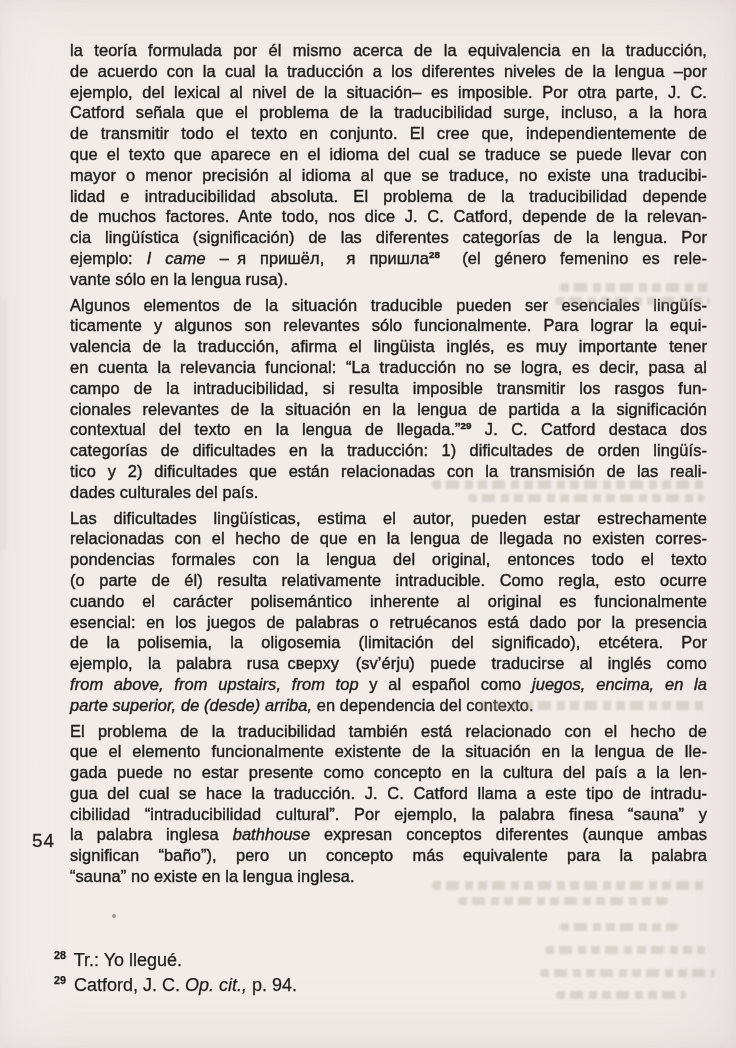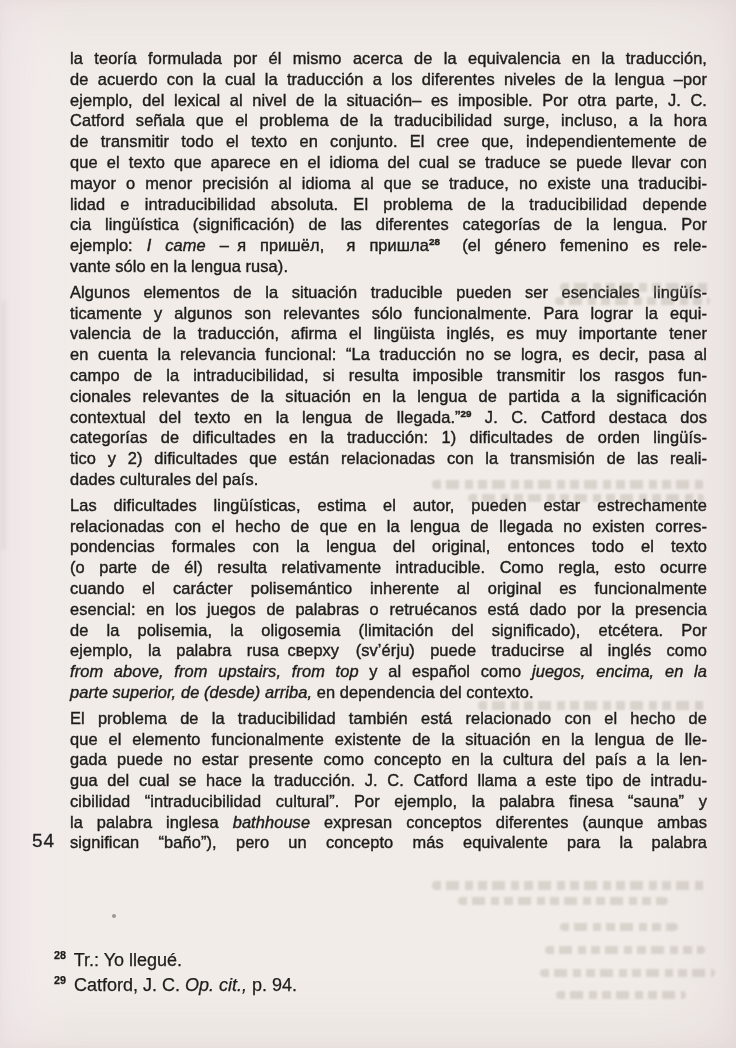--- a/index.html
+++ b/index.html
@@ -18,21 +18,21 @@
     position:absolute; inset:0; pointer-events:none;
     box-shadow: inset 0 0 70px rgba(167,142,140,.16), inset 0 0 14px rgba(190,170,165,.10);
   }
   .body-text {
     position:absolute; left:70px; top:36px; width:637px;
     font-size:16.4px; line-height:20.8px;
     -webkit-text-stroke:0.4px var(--ink);
     letter-spacing:0.1px;
   }
   .para { margin-top:5px; }
-  .para:first-child { margin-top:12px; }
+  .para:first-child { margin-top:4px; }
   .line { text-align:justify; text-align-last:justify; }
   .line.last { text-align-last:left; }
   i { font-style:italic; }
   sup { font-size:60%; font-weight:700; vertical-align:super; line-height:0; letter-spacing:0; }
   .pagenum {
     position:absolute; left:32px; top:830px;
     font-size:19px; font-weight:400; letter-spacing:1px;
     -webkit-text-stroke:0.3px var(--ink);
   }
   .footnotes {
@@ -64,20 +64,21 @@
   <div class="body-text" id="body-text">
       <div class="para">
         <div class="line">la teoría formulada por él mismo acerca de la equivalencia en la traducción,</div>
         <div class="line">de acuerdo con la cual la traducción a los diferentes niveles de la lengua –por</div>
         <div class="line">ejemplo, del lexical al nivel de la situación– es imposible. Por otra parte, J. C.</div>
         <div class="line">Catford señala que el problema de la traducibilidad surge, incluso, a la hora</div>
         <div class="line">de transmitir todo el texto en conjunto. El cree que, independientemente de</div>
         <div class="line">que el texto que aparece en el idioma del cual se traduce se puede llevar con</div>
         <div class="line">mayor o menor precisión al idioma al que se traduce, no existe una traducibi-</div>
         <div class="line">lidad e intraducibilidad absoluta. El problema de la traducibilidad depende</div>
+        <div class="line">de muchos factores. Ante todo, nos dice J. C. Catford, depende de la relevan-</div>
         <div class="line">cia lingüística (significación) de las diferentes categorías de la lengua. Por</div>
         <div class="line">ejemplo: <i>I came</i> – я пришёл,  я пришла<sup>28</sup>  (el género femenino es rele-</div>
         <div class="line last">vante sólo en la lengua rusa).</div>
       </div>
       <div class="para">
         <div class="line">Algunos elementos de la situación traducible pueden ser esenciales lingüís-</div>
         <div class="line">ticamente y algunos son relevantes sólo funcionalmente. Para lograr la equi-</div>
         <div class="line">valencia de la traducción, afirma el lingüista inglés, es muy importante tener</div>
         <div class="line">en cuenta la relevancia funcional: “La traducción no se logra, es decir, pasa al</div>
         <div class="line">campo de la intraducibilidad, si resulta imposible transmitir los rasgos fun-</div>
@@ -100,20 +101,21 @@
         <div class="line last"><i>parte superior, de (desde) arriba,</i> en dependencia del contexto.</div>
       </div>
       <div class="para">
         <div class="line">El problema de la traducibilidad también está relacionado con el hecho de</div>
         <div class="line">que el elemento funcionalmente existente de la situación en la lengua de lle-</div>
         <div class="line">gada puede no estar presente como concepto en la cultura del país a la len-</div>
         <div class="line">gua del cual se hace la traducción. J. C. Catford llama a este tipo de intradu-</div>
         <div class="line">cibilidad “intraducibilidad cultural”. Por ejemplo, la palabra finesa “sauna” y</div>
         <div class="line">la palabra inglesa <i>bathhouse</i> expresan conceptos diferentes (aunque ambas</div>
         <div class="line">significan “baño”), pero un concepto más equivalente para la palabra</div>
+        <div class="line last">“sauna” no existe en la lengua inglesa.</div>
       </div>
     </div>
 
   <div class="footnotes" id="footnotes">
       <div class="footnote"><sup>28</sup> Tr.: Yo llegué.</div>
       <div class="footnote"><sup>29</sup> Catford, J. C. <i>Op. cit.,</i> p. 94.</div>
     </div>
 
   <div class="artifact" style="left:560px; top:283px; width:150px;"></div>
   <div class="artifact" style="left:555px; top:297px; width:155px; height:8px;"></div>

